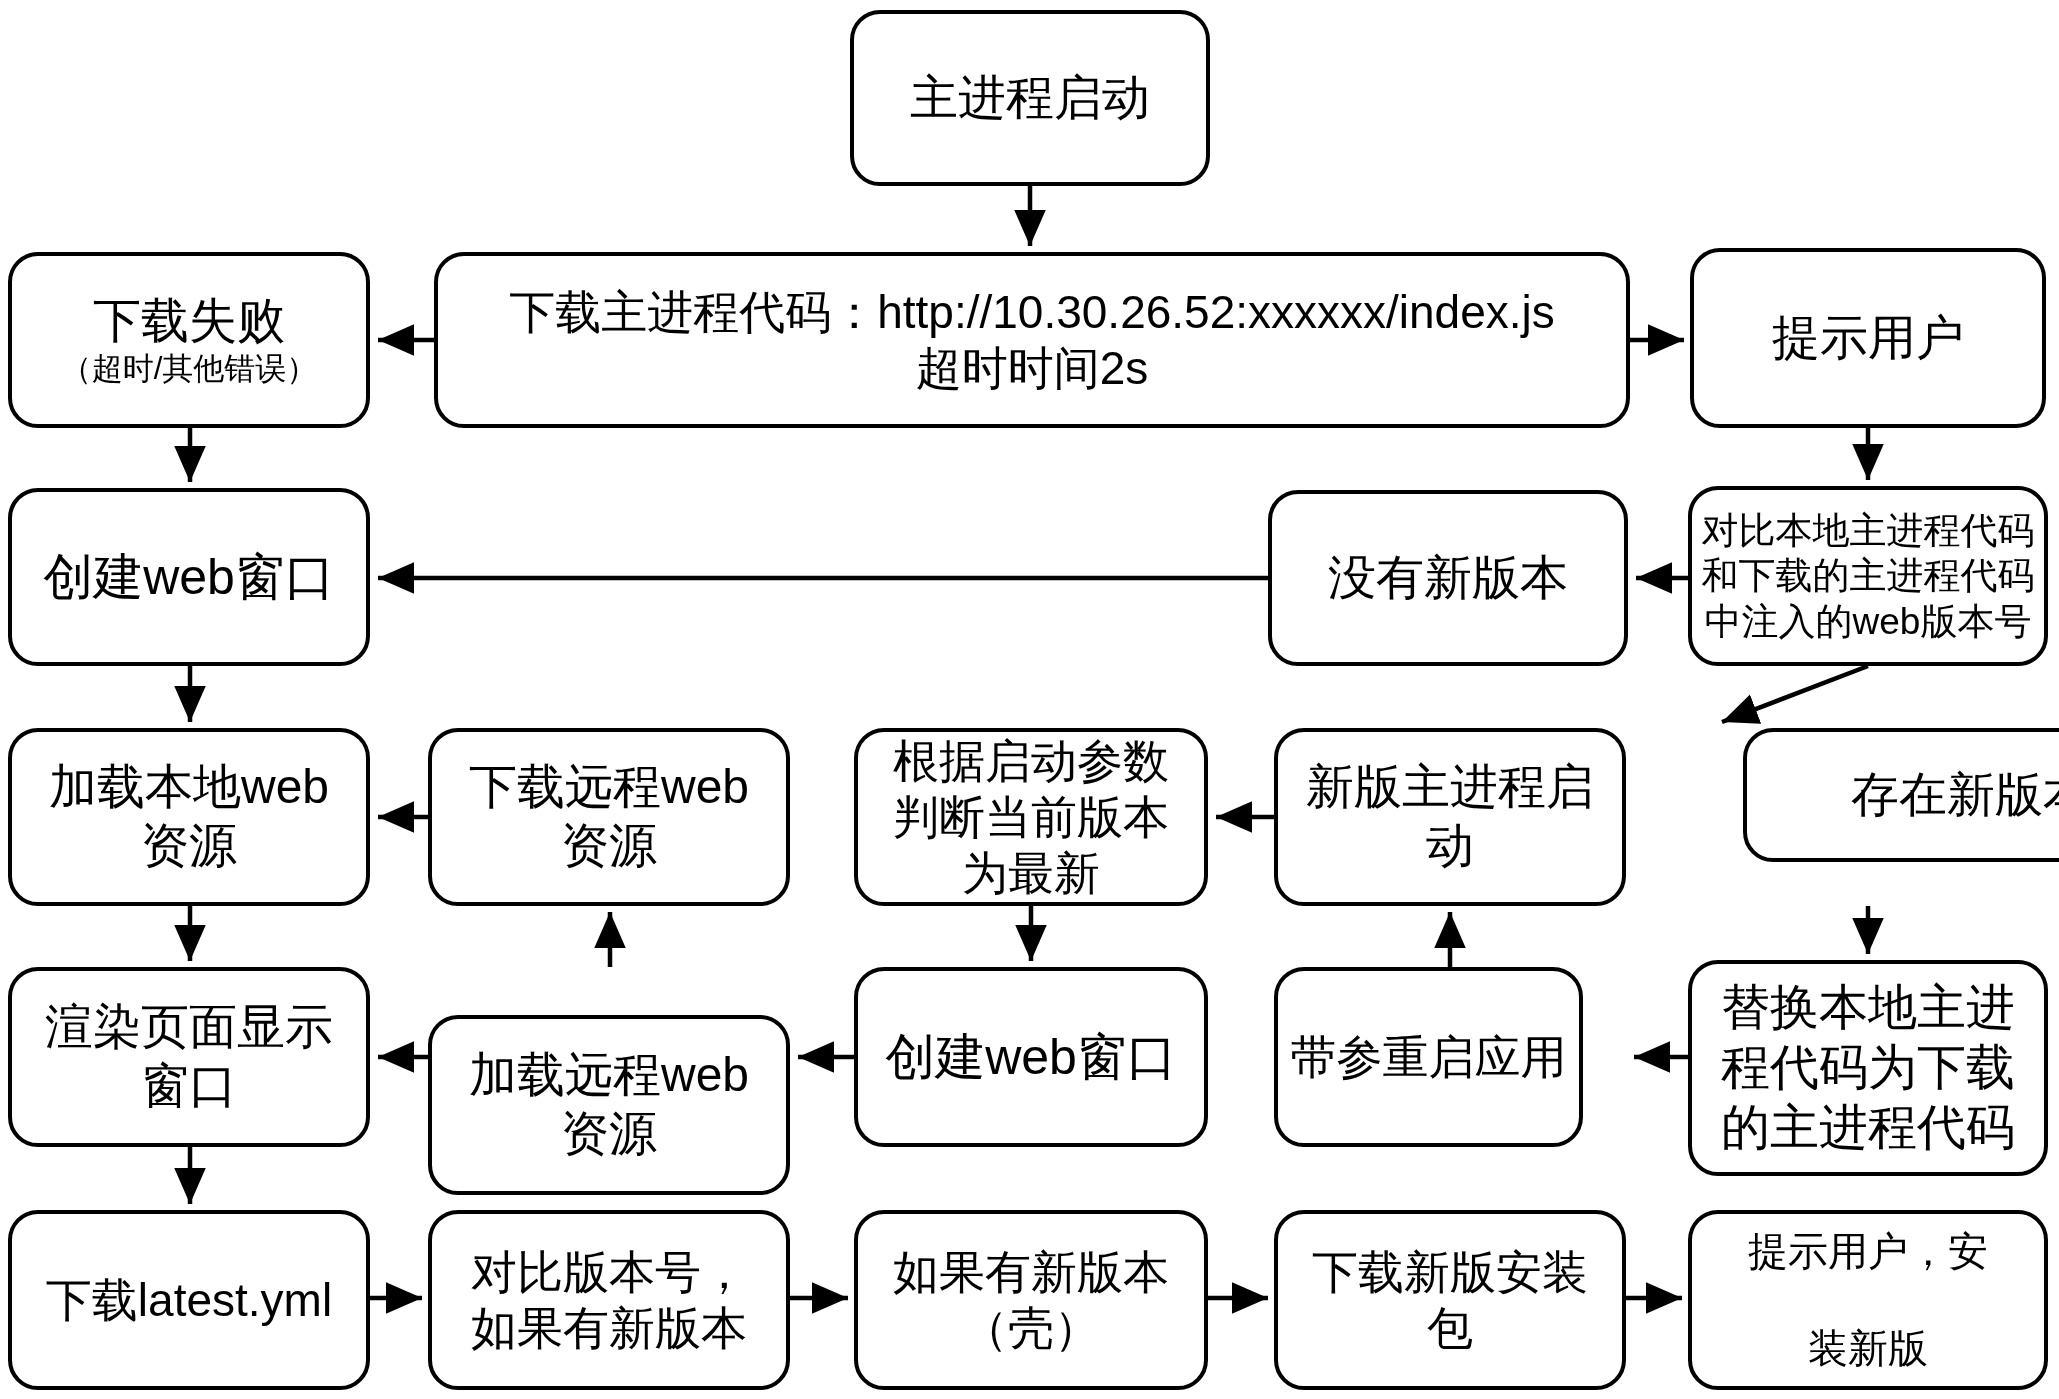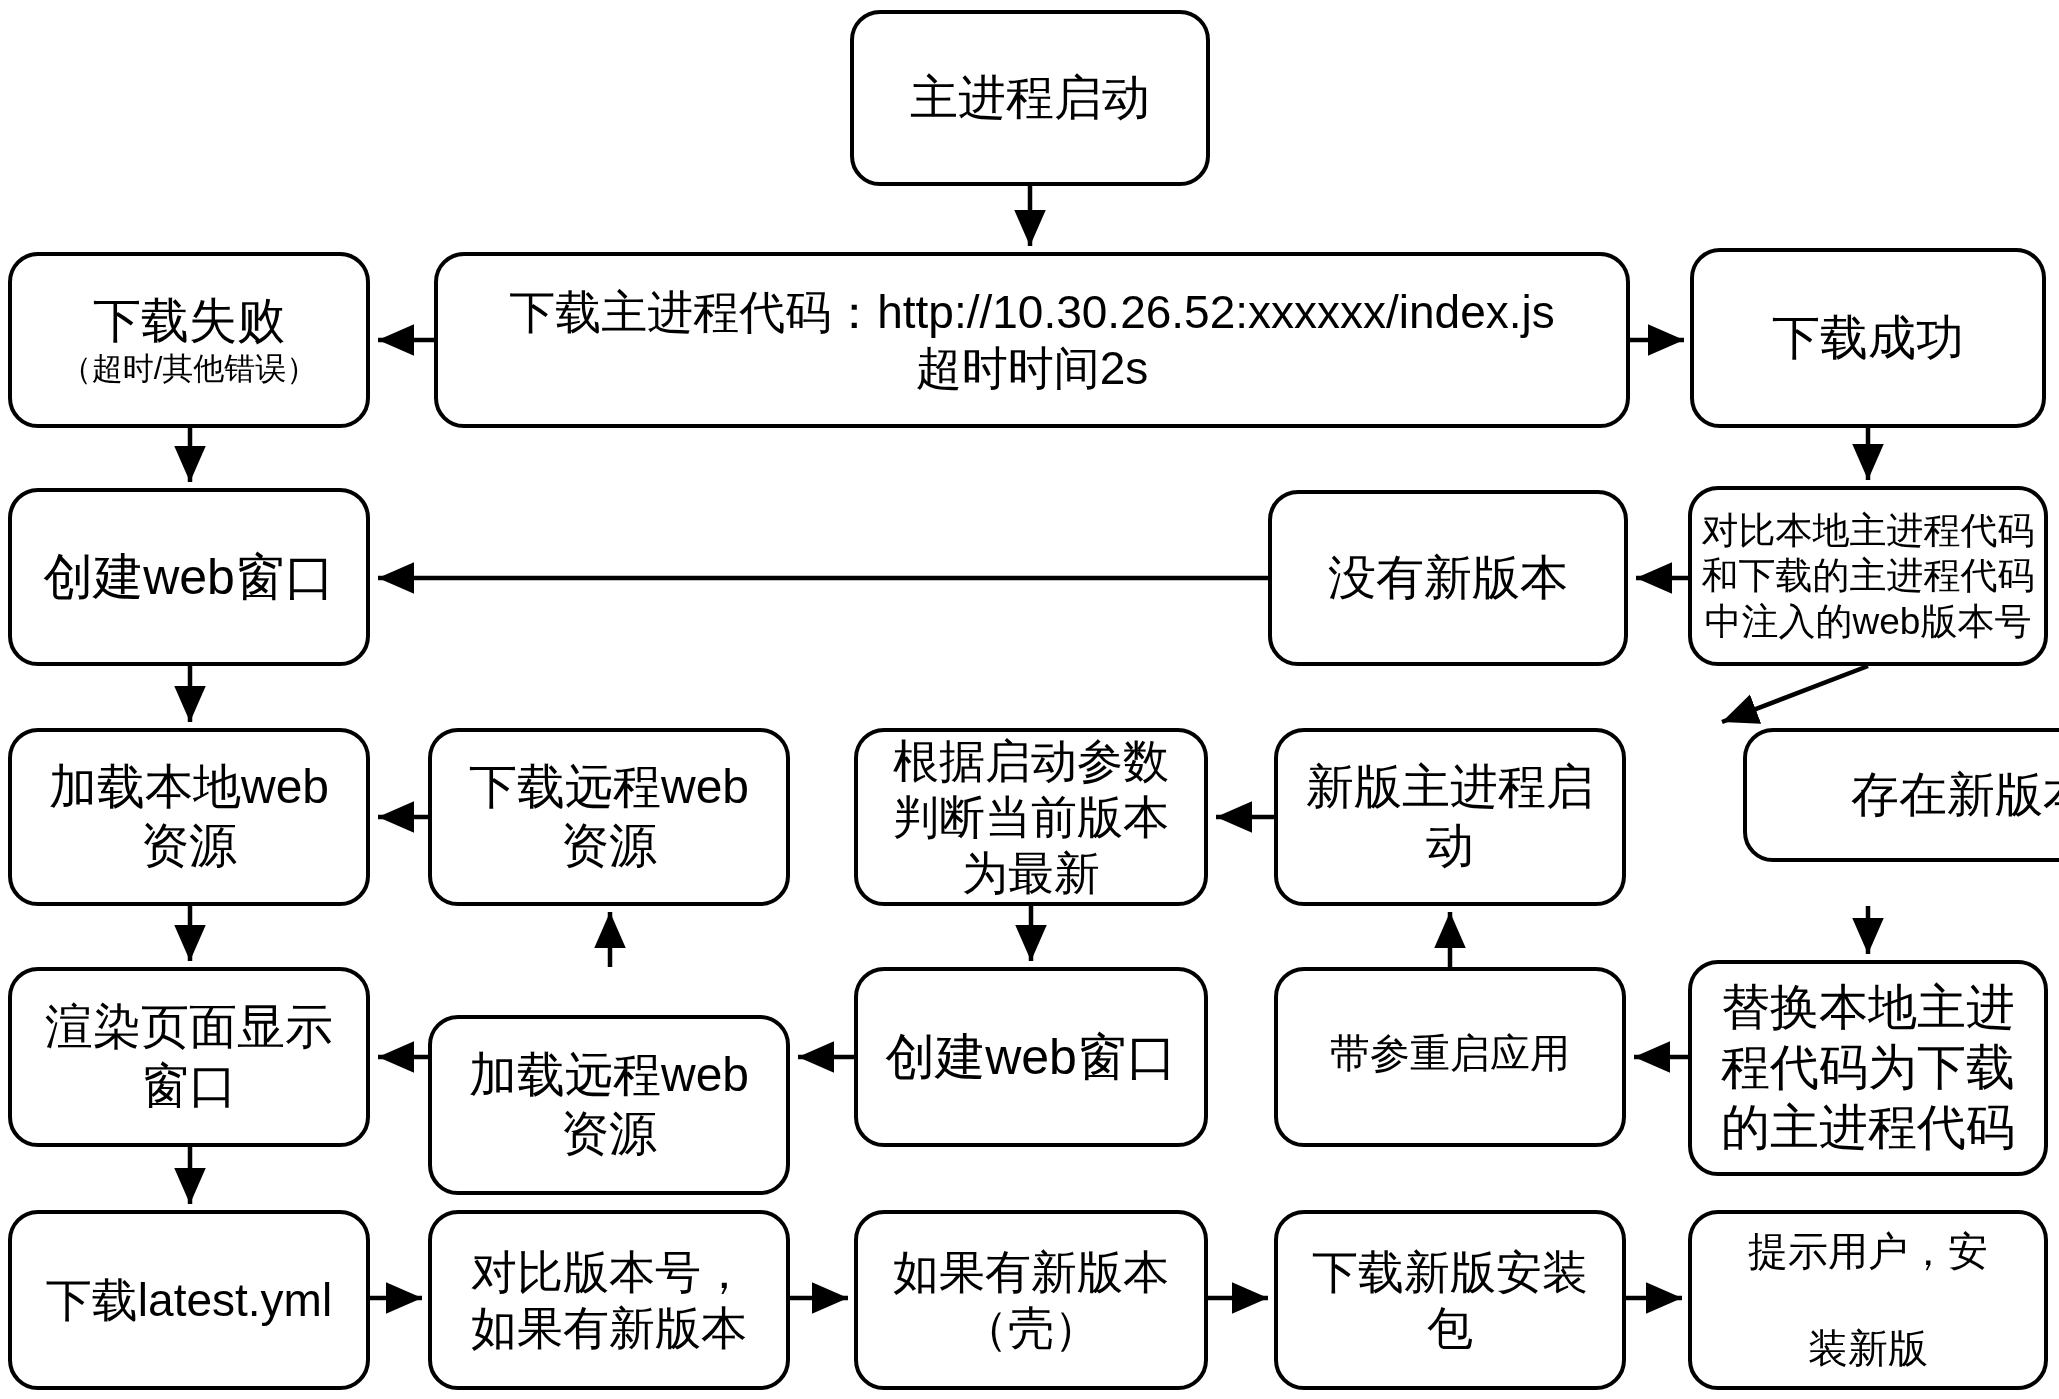--- a/index.html
+++ b/index.html
@@ -82,21 +82,21 @@
     </div>
     <div class="node" style="left: 8px; top: 252px; width: 362px; height: 176px; font-size: 48px;">
       <div class="line">下载失败</div>
       <div class="line sub" style="font-size: 31px;">（超时/其他错误）</div>
     </div>
     <div class="node" style="left: 434px; top: 252px; width: 1196px; height: 176px; font-size: 46px;">
       <div class="line">下载主进程代码：http://10.30.26.52:xxxxxx/index.js</div>
       <div class="line">超时时间2s</div>
     </div>
     <div class="node" style="left: 1690px; top: 248px; width: 356px; height: 180px; font-size: 48px;">
-      <div class="line">下载成功</div>
+      <div class="line">提示用户</div>
     </div>
     <div class="node" style="left: 8px; top: 488px; width: 362px; height: 178px; font-size: 50px;">
       <div class="line">创建web窗口</div>
     </div>
     <div class="node" style="left: 1268px; top: 490px; width: 360px; height: 176px; font-size: 48px;">
       <div class="line">没有新版本</div>
     </div>
     <div class="node" style="left: 1688px; top: 486px; width: 360px; height: 180px; font-size: 37px;">
       <div class="line">对比本地主进程代码</div>
       <div class="line">和下载的主进程代码</div>
@@ -126,21 +126,21 @@
       <div class="line">渲染页面显示</div>
       <div class="line">窗口</div>
     </div>
     <div class="node" style="left: 428px; top: 967px; width: 362px; height: 180px; font-size: 48px; margin-top: 48px;">
       <div class="line">加载远程web</div>
       <div class="line">资源</div>
     </div>
     <div class="node" style="left: 854px; top: 967px; width: 354px; height: 180px; font-size: 50px;">
       <div class="line">创建web窗口</div>
     </div>
-    <div class="node" style="left: 1274px; top: 967px; width: 352px; height: 180px; font-size: 40px; font-family: Liberation Mono, monospace;">
+    <div class="node" style="left: 1274px; top: 967px; width: 309px; height: 180px; font-size: 46px;">
       <div class="line">带参重启应用</div>
     </div>
     <div class="node" style="left: 1688px; top: 960px; width: 360px; height: 216px; font-size: 49px;">
       <div class="line">替换本地主进</div>
       <div class="line">程代码为下载</div>
       <div class="line">的主进程代码</div>
     </div>
     <div class="node" style="left: 8px; top: 1210px; width: 362px; height: 180px; font-size: 46px;">
       <div class="line">下载latest.yml</div>
     </div>

